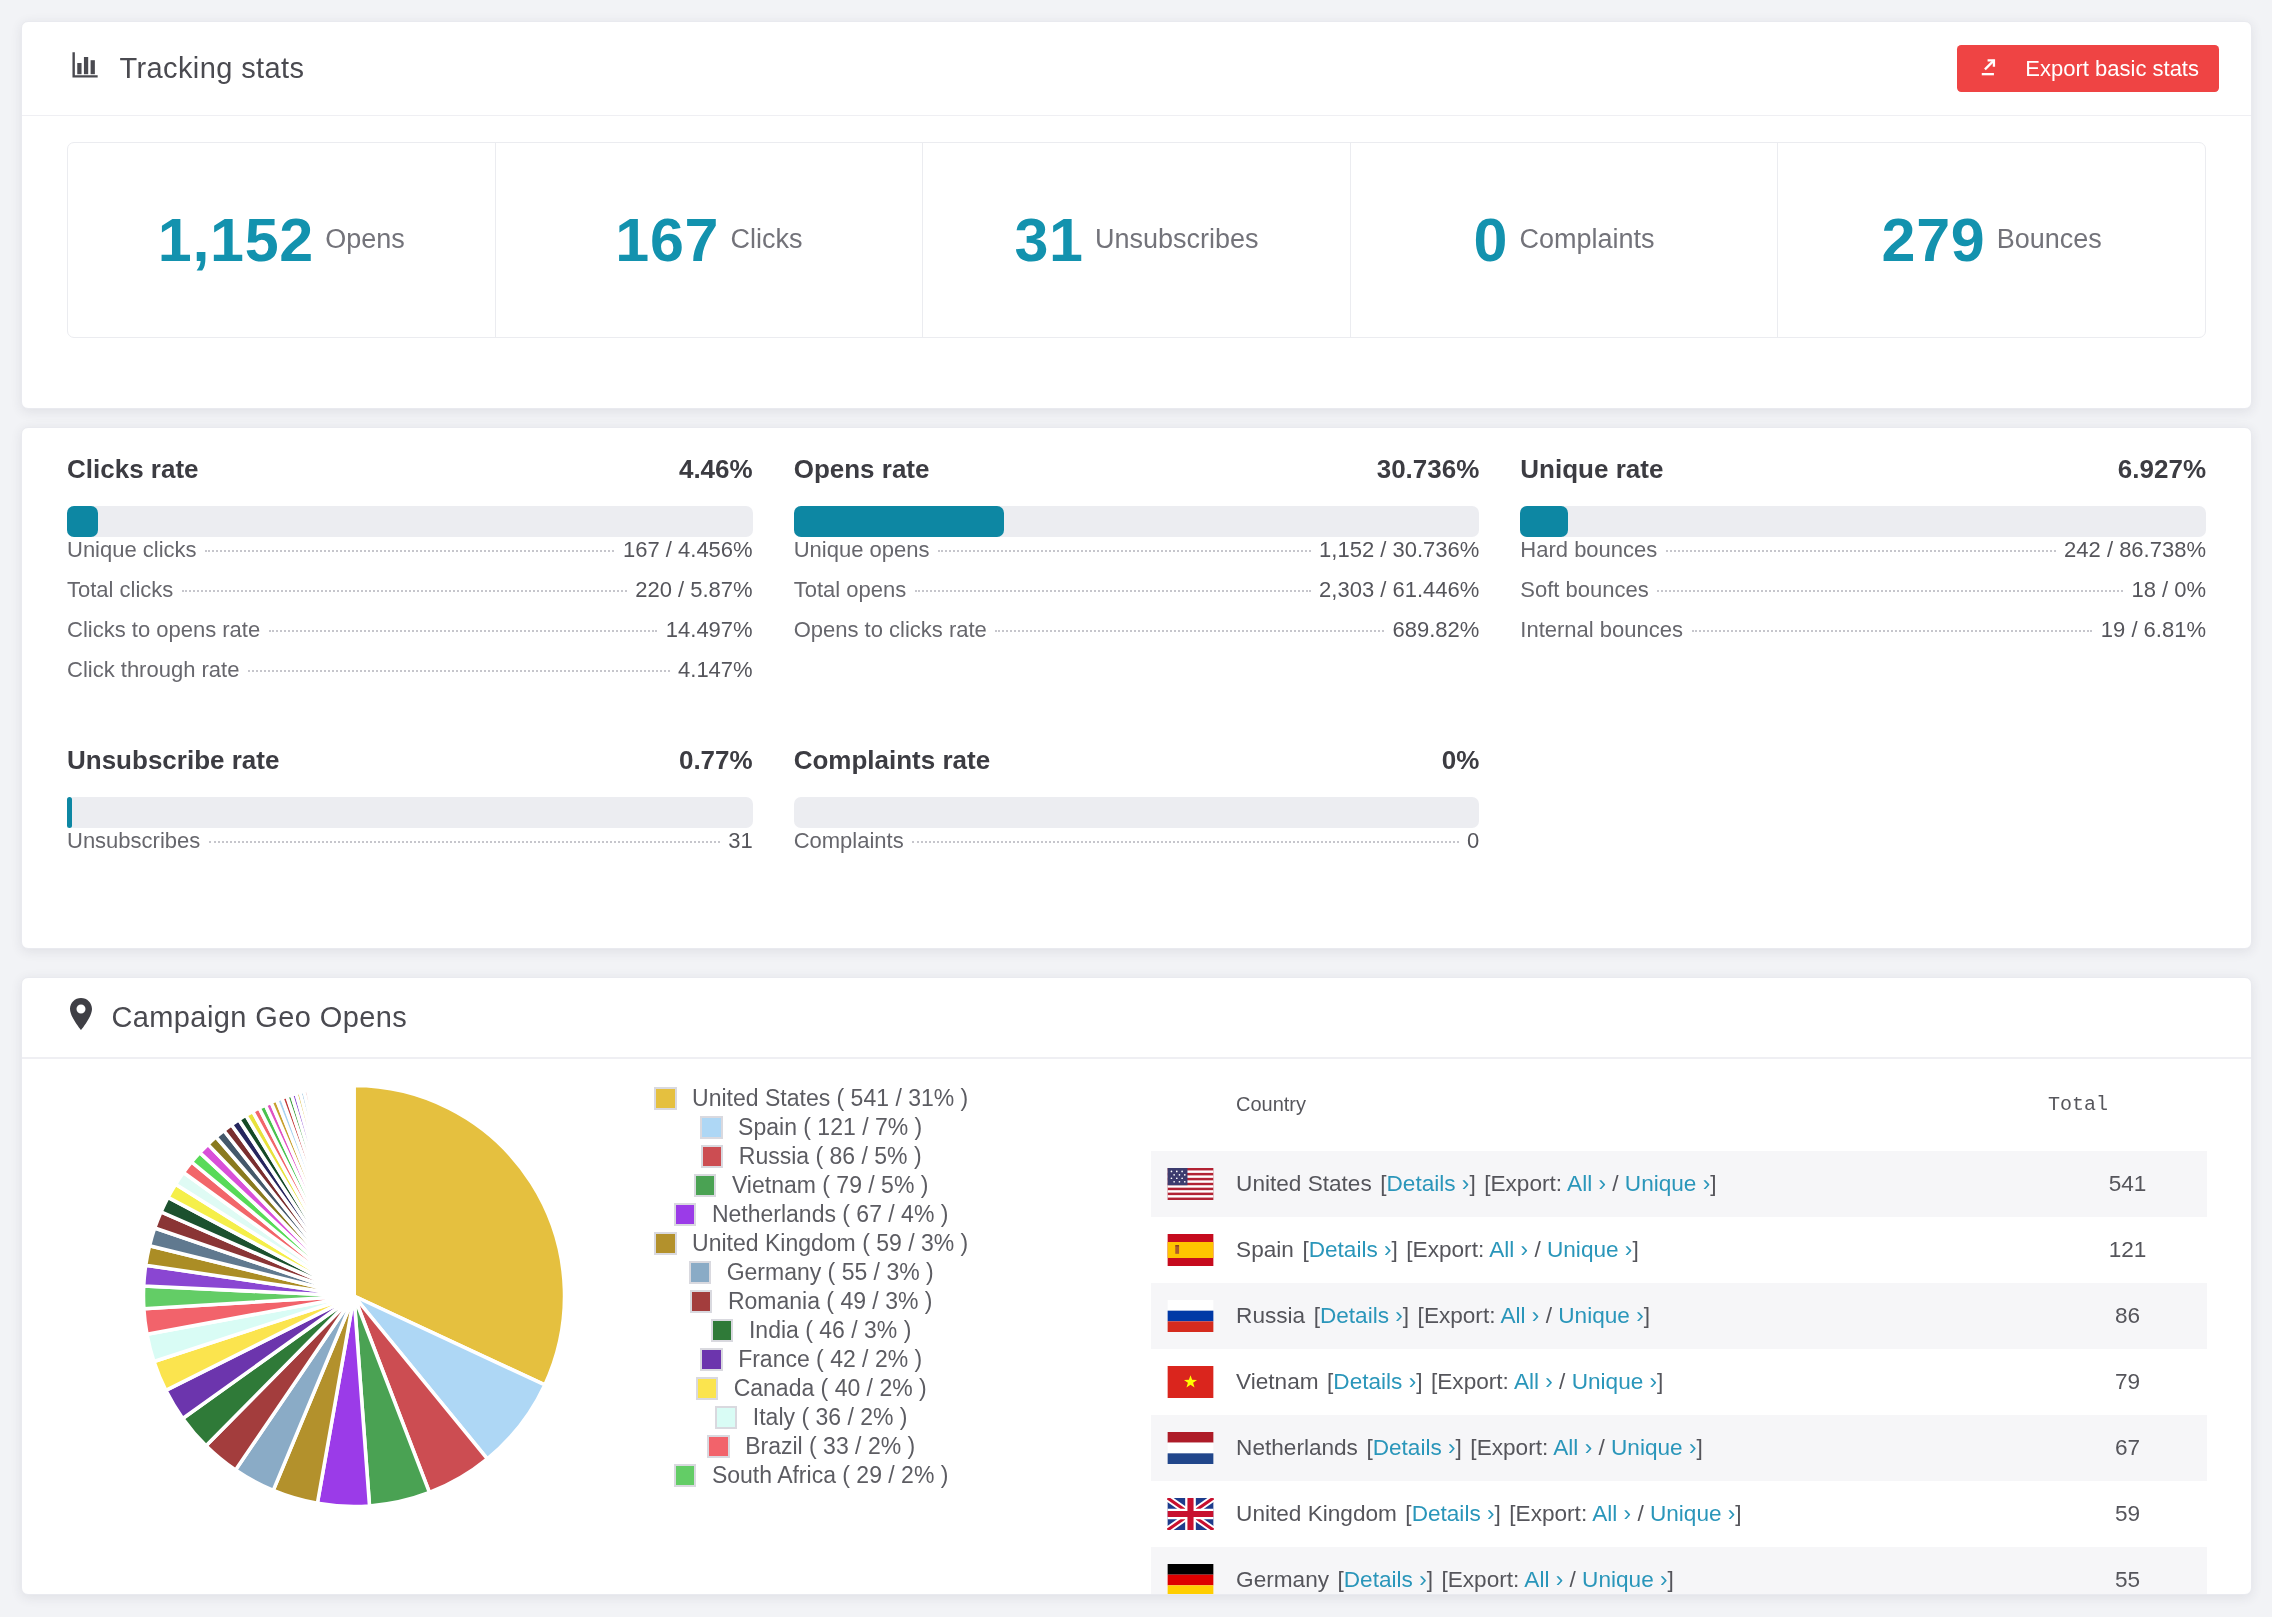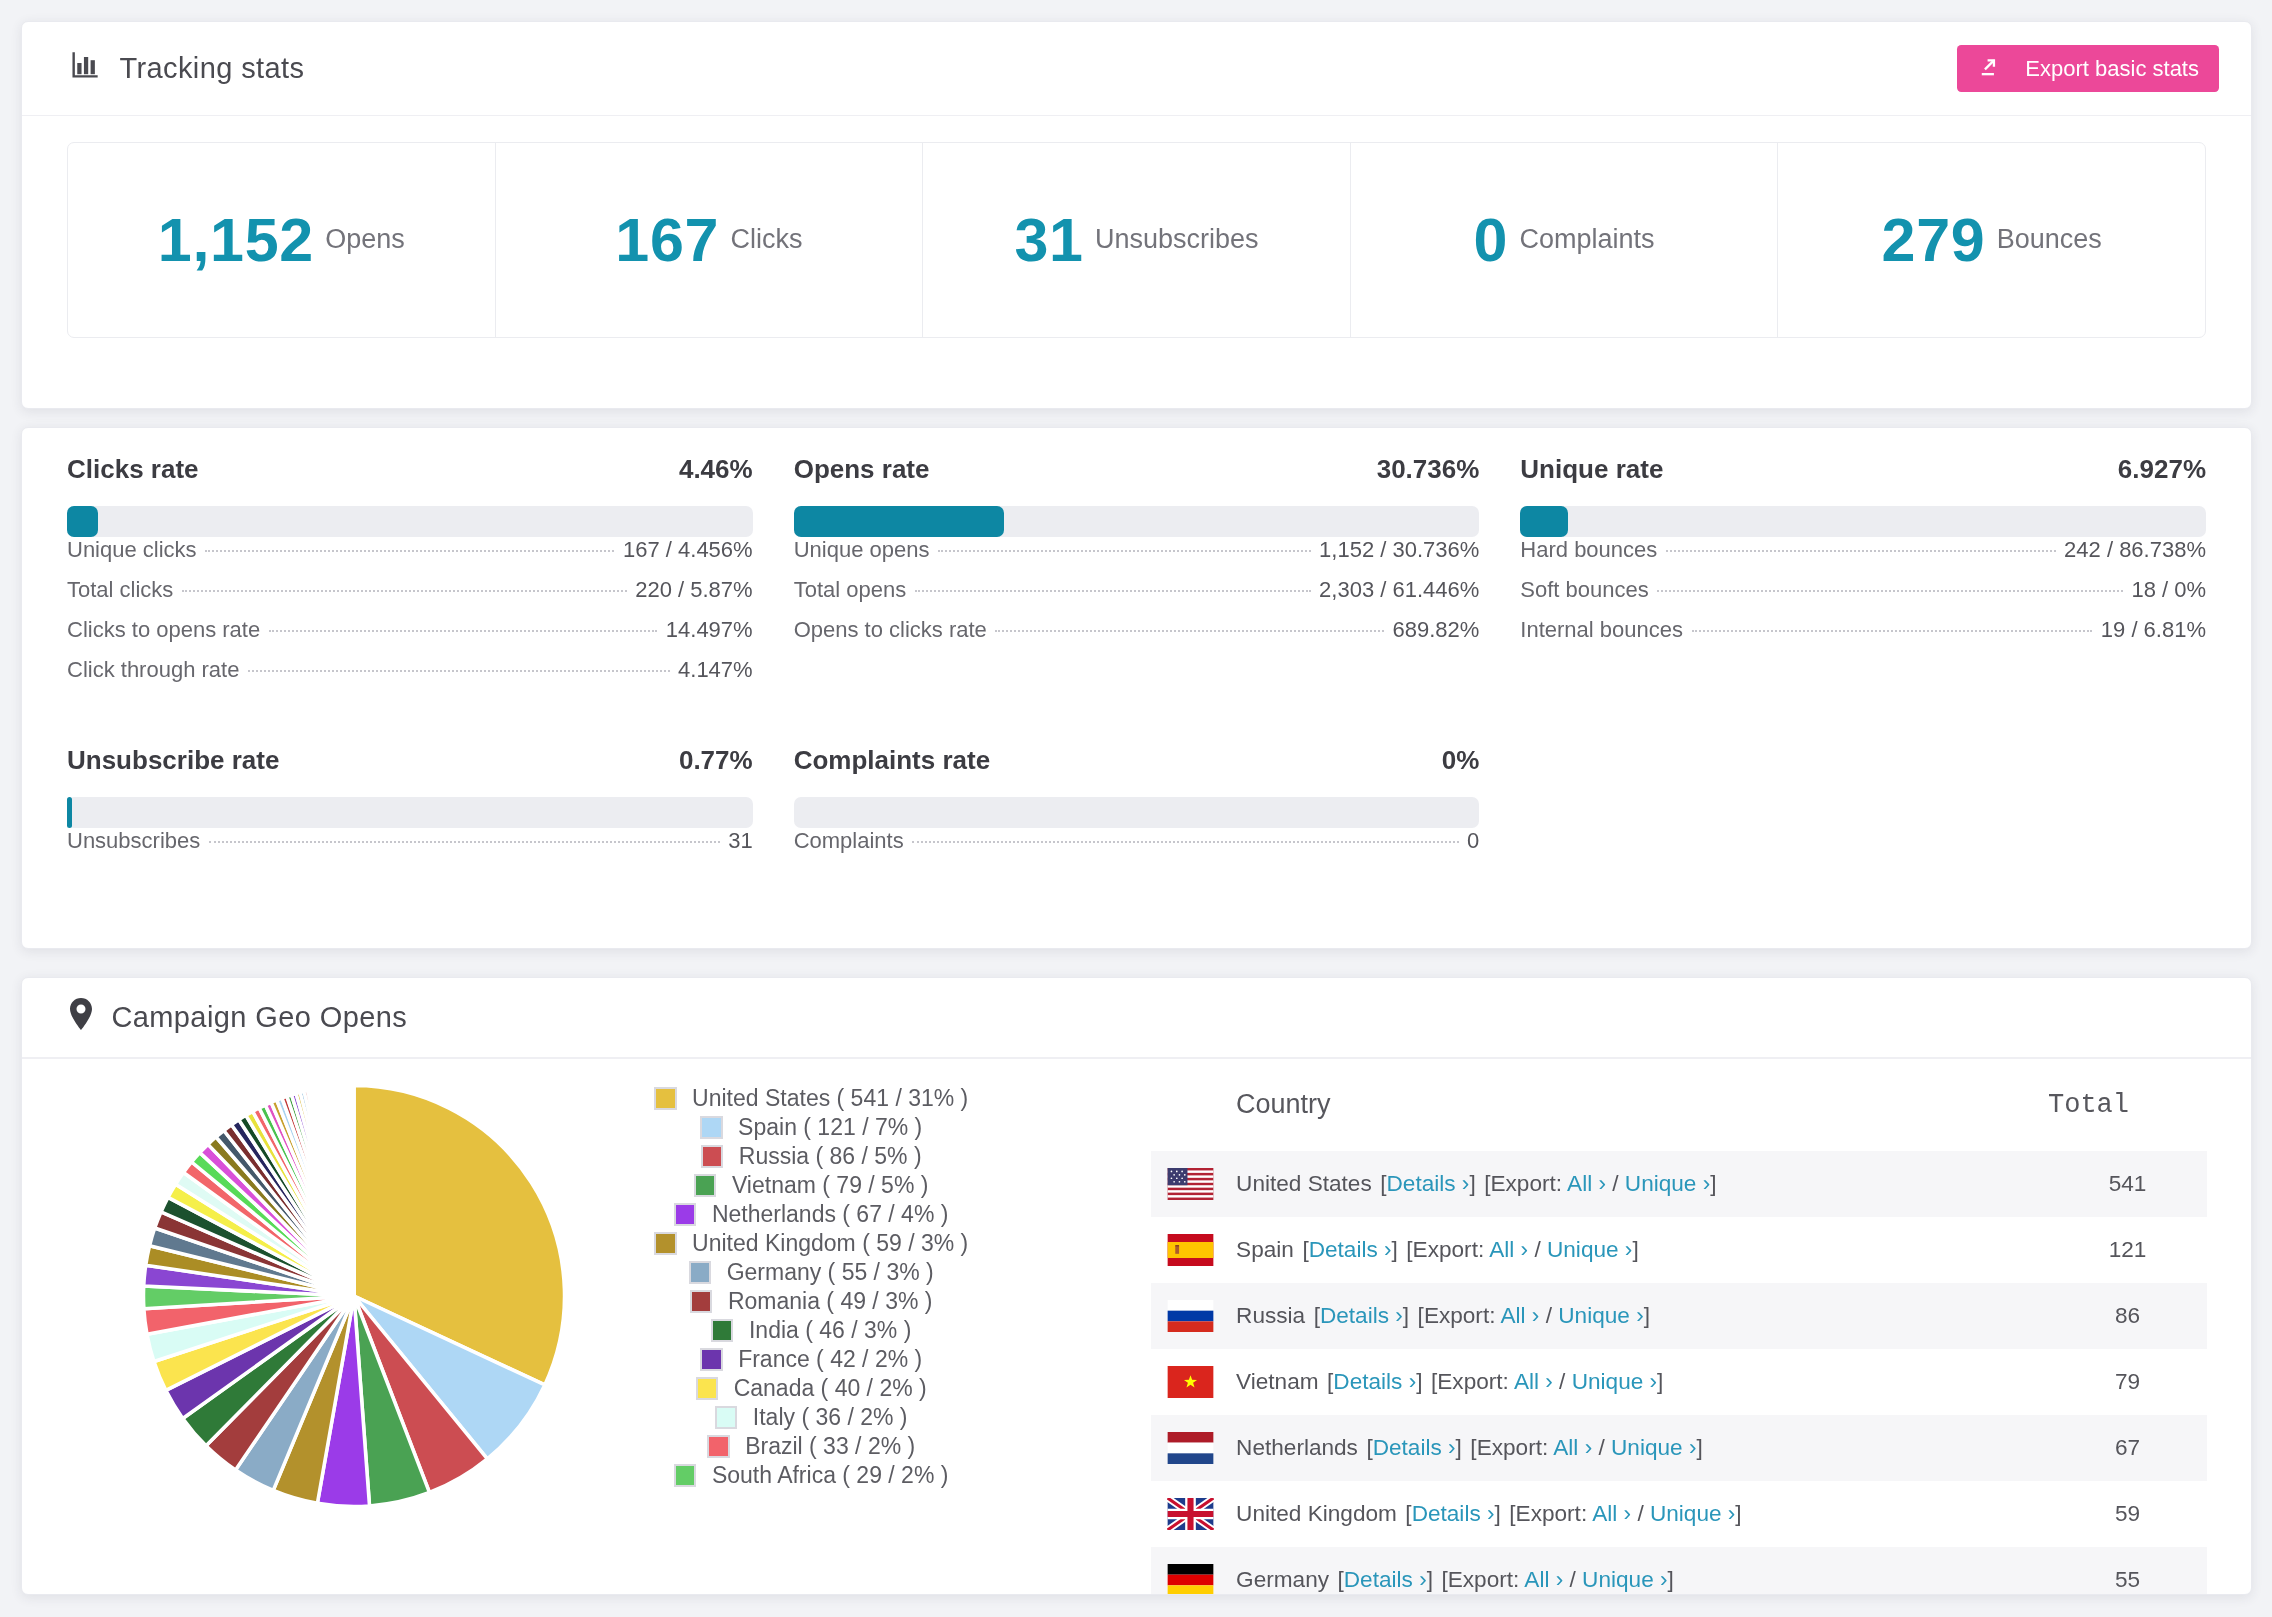--- a/index.html
+++ b/index.html
@@ -15,21 +15,21 @@
 
   .card-head { display:flex; align-items:center; padding:0 32px 0 47px; }
   #card-tracking .card-head { height:93px; }
   #card-geo .card-head { height:79px; }
   .head-title { display:flex; align-items:center; gap:18.4px;
     font-size:29px; color:#4a4a50; letter-spacing:0.4px; }
   .divider { height:1.4px; background:#efeff3; }
 
   
   .export-btn { display:flex; align-items:center; gap:23px; margin-left:auto;
-    background:#ec4899; color:#fff; font-size:22px; height:47px;
+    background:#ef4444; color:#fff; font-size:22px; height:47px;
     padding:0 20px; border:none; border-radius:4.2px; cursor:pointer; }
 
   
   .stat-grid { display:flex; margin:25.4px 45px 0;
     border:1.4px solid #ebecf0; border-radius:7px; height:196px; }
   .stat-box { flex:1; display:flex; 
     justify-content:center; align-items:center; gap:11.3px; }
   .stat-box + .stat-box { border-left:1.4px solid #ebecf0; }
   .stat-value { font-size:61px; font-weight:700; color:#1392ae; letter-spacing:0.7px; }
   .stat-label { font-size:27px; color:#73737a; }
@@ -53,21 +53,21 @@
   #pie-svg { position:absolute; left:113px; top:18.4px; }
 
   .legend { position:absolute; left:632px; top:28px;
     display:flex; flex-direction:column; gap:6px;align-items:center; }
   .legend-item { display:flex; align-items:center; gap:15.5px;
     font-size:23px; color:#5c5c62; height:23px; cursor:pointer; }
   .swatch { width:22.6px; height:22.6px; border:2.1px solid #d9d9df; flex:none; }
 
   .geo-table { position:absolute; left:1129px; top:0; width:1056px; }
   .thead { display:flex; align-items:center; height:92px;
-    font-size:27px; color:#57575d; }
+    font-size:20px; color:#57575d; }
   .th-country { flex:1; padding-left:85px; }
   .th-total { width:159px;font-family:Liberation Mono, monospace; }
   .trow { display:flex; align-items:center; height:66px;
     font-size:22.6px; color:#55555b; }
   .trow.odd { background:#f6f6f8; }
   .flag { width:47px; height:32px; margin:0 22.6px 0 15.5px; flex:none;
     display:flex; overflow:hidden; }
   .flag svg { width:47px; height:32px; }
   .cmain { flex:1; display:flex; align-items:baseline; white-space:pre; }
   .cname { margin-right:8.5px; }

